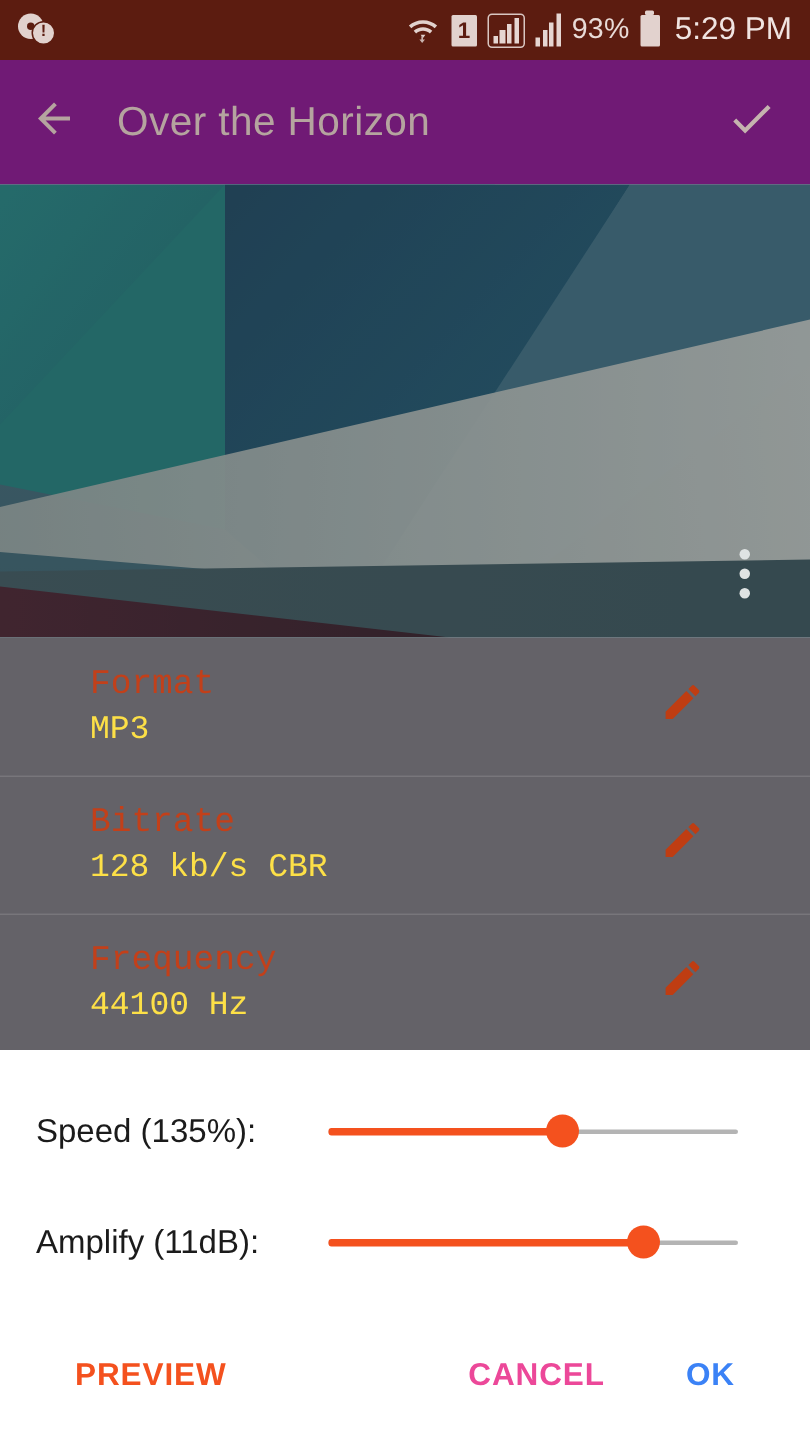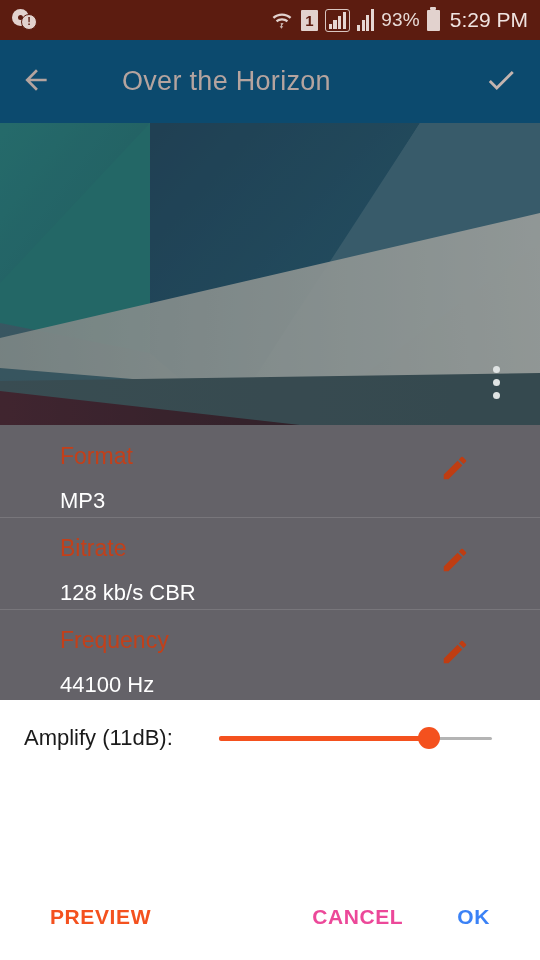--- a/index.html
+++ b/index.html
@@ -84,22 +84,22 @@
   }
   .batt::before {
     content: ""; position: absolute; top: -3px; left: 3.5px;
     width: 6px; height: 3px; background: #e2d2ce; border-radius: 1px;
   }
 
   
   #app-bar {
     position: absolute; top: 40px; left: 0;
     width: 540px; height: 83px;
-    background: #0c4a6e;
-    display: flex; align-items: center; gap: 44px;
+    background: #701a75;
+    display: flex; align-items: center;
   }
   #back-btn {
     width: 72px; height: 83px;
     display: flex; align-items: center; justify-content: center;
     cursor: pointer;
   }
   #app-title {
     font-size: 27px; color: #b5a49f;
     letter-spacing: .3px; flex: 1;
     margin-left: 6px;
@@ -134,36 +134,37 @@
     width: 7px; height: 7px; border-radius: 50%;
     background: #dfe3e3;
   }
 
   
   #details {
     position: absolute; top: 425px; left: 0;
     width: 540px; height: 293px;
     background: #646268;
     overflow: hidden;
+    font-family: Liberation Mono, monospace;
   }
   .row {
     position: relative;
     height: 92px;
     padding: 16px 70px 0 60px;
     cursor: pointer;
   }
   .row + .row::before {
     content: ""; position: absolute; top: 0; left: 0;
     width: 540px; height: 1px; background: rgba(255,255,255,0.13);
   }
   .row-label {
     font-size: 23px; color: #c2401a; line-height: 30px;
   }
   .row-value {
-    font-size: 22px; color: #ffffff; line-height: 32px; margin-top: 14px;
+    font-size: 22px; color: #fde047; line-height: 32px; margin-top: 0;
   }
   .pencil {
     position: absolute; right: 70px; top: 28px;
     width: 30px; height: 30px;
   }
 
   
   #dialog {
     position: absolute; left: 0; top: 700px;
     width: 540px; height: 260px;
@@ -347,20 +348,28 @@
         <svg width="30" height="30" viewBox="0 0 24 24">
           <path d="M3 17.25V21h3.75L17.8 9.94l-3.75-3.75L3 17.25zM20.7 7.04c.39-.39.39-1.02 0-1.41l-2.34-2.34a.996.996 0 0 0-1.41 0l-1.83 1.83 3.75 3.75 1.83-1.83z" fill="#bf3d12"></path>
         </svg>
       </span>
     </div>
 
   </div>
 
   <div id="dialog">
 
+    <div class="slider-row" style="margin-top:18px;">
+      <div class="slider-label">Speed (135%):</div>
+      <div class="slider-wrap">
+        <span class="track-bg"></span>
+        <span class="track-fill" id="fill-0" style="width: 57%;"></span>
+        <span class="thumb" id="thumb-0" style="left: 57%;"></span>
+      </div>
+    </div>
 
     <div class="slider-row" style="margin-top:2px;">
       <div class="slider-label">Amplify (11dB):</div>
       <div class="slider-wrap">
         <span class="track-bg"></span>
         <span class="track-fill" id="fill-1" style="width: 77%;"></span>
         <span class="thumb" id="thumb-1" style="left: 77%;"></span>
       </div>
     </div>
 

